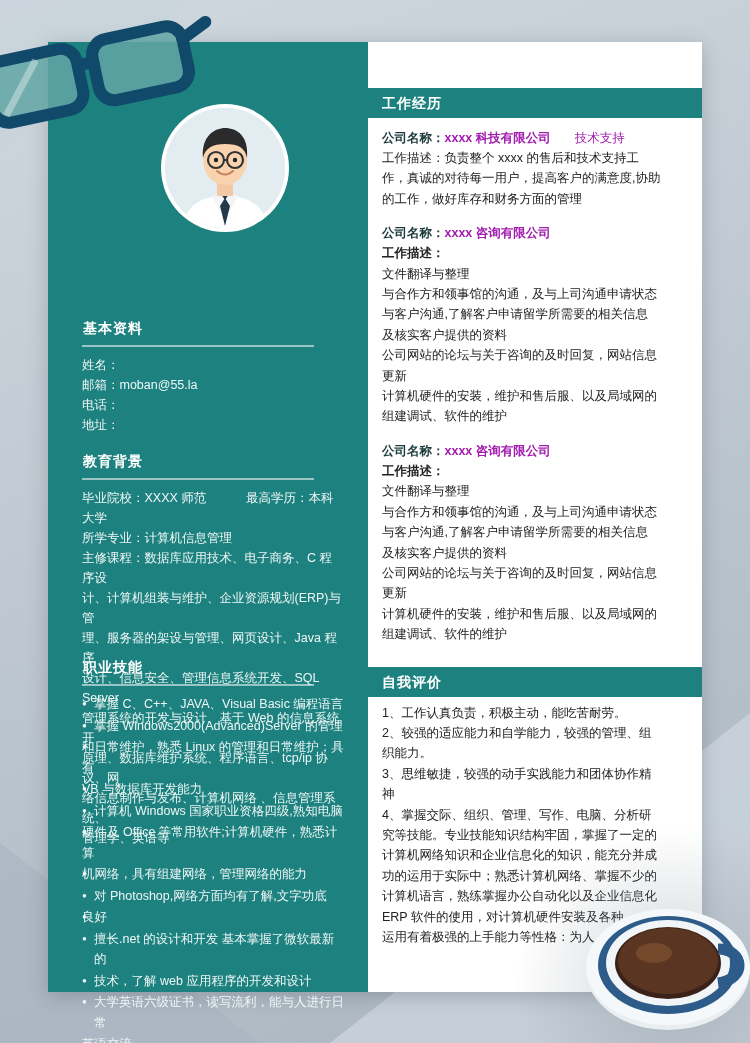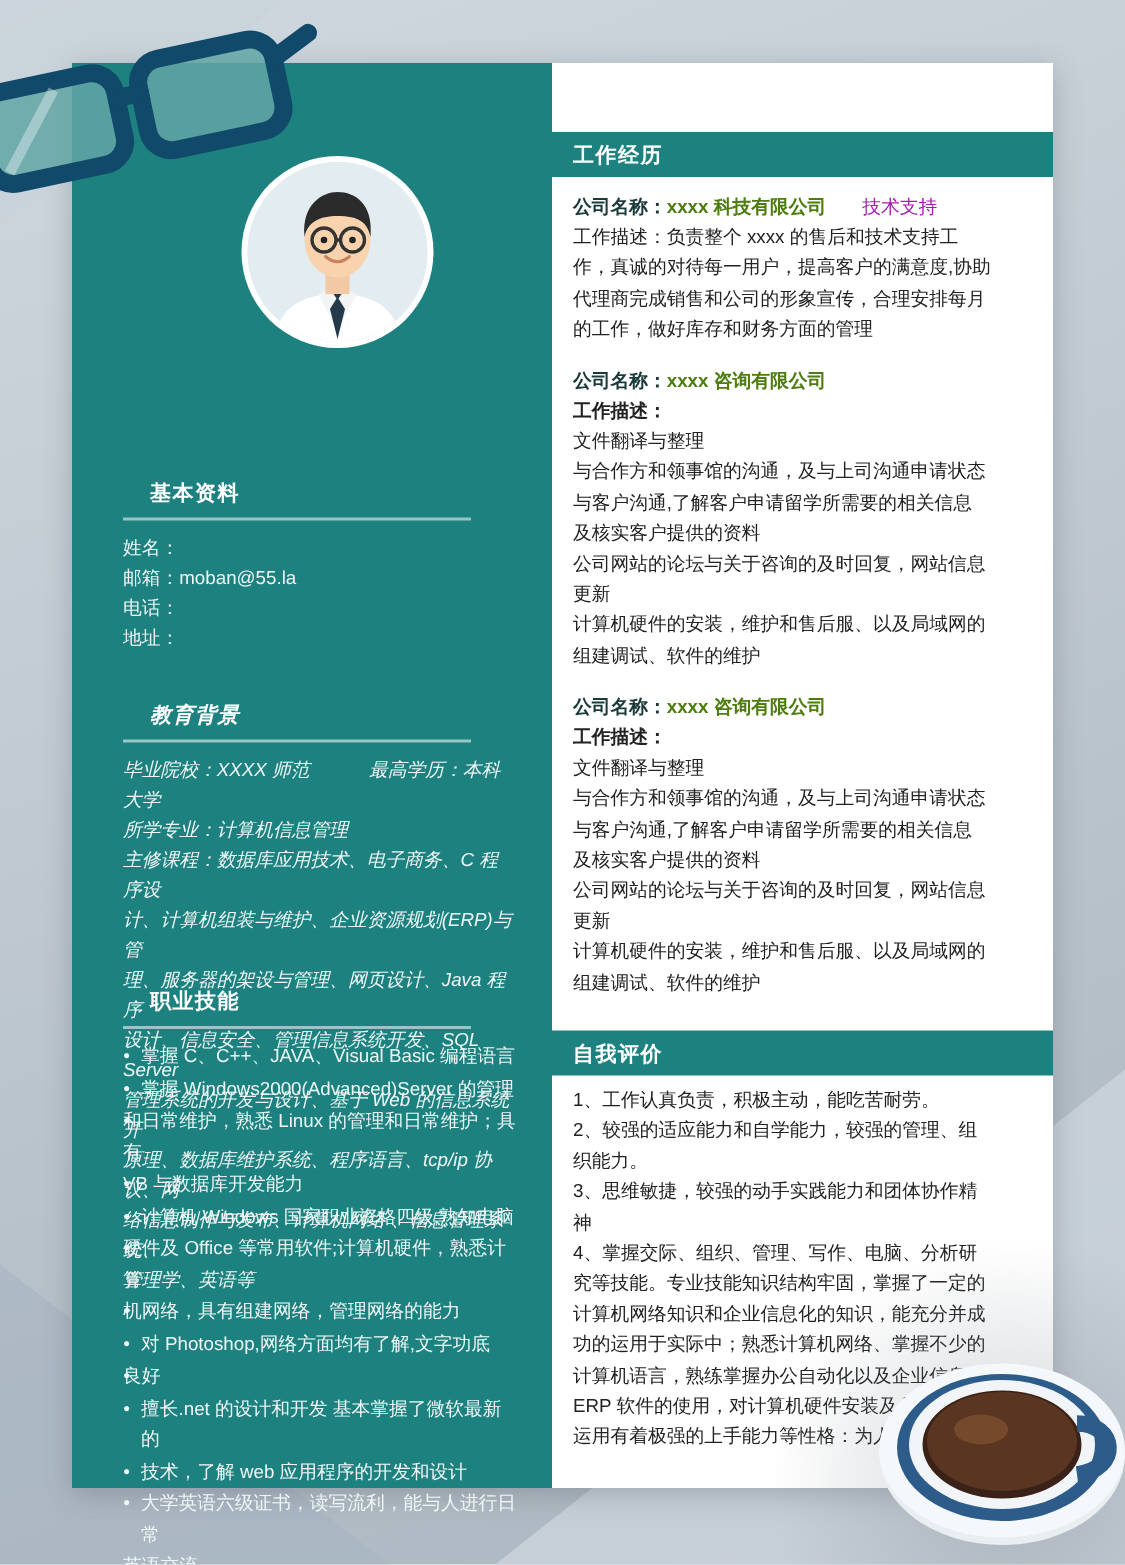--- a/index.html
+++ b/index.html
@@ -28,39 +28,39 @@
     background:#d9e4ea;overflow:hidden;}
 
   
   .glasses{position:absolute;left:-30px;top:0px;width:250px;height:150px;}
 
   
   .cup{position:absolute;right:-8px;bottom:8px;width:190px;height:190px;}
 
   
   .left-pad{position:absolute;left:34px;top:0;width:262px;color:#ffffff;}
-  .sec-title{font-size:14px;font-weight:bold;color:#ffffff;margin:0 0 7px 18px;letter-spacing:1px;}
+  .sec-title{font-size:14px;font-weight:bold;color:#ffffff;margin:0 0 7px 1px;letter-spacing:1px;}
   .sec-rule{height:2px;background:rgba(255,255,255,.55);width:232px;margin:0 0 8px 0;}
   .l-line{font-size:12.5px;line-height:20px;color:#eef6f6;}
   .two-col{display:flex;gap:32px;}
   .two-col > div:first-child{width:132px;}
 
   .bullet-list{margin:0;padding:0;list-style:none;}
   .bullet-list li{font-size:12.5px;line-height:20.5px;color:#eef6f6;position:relative;
     padding-left:12px;margin-bottom:1px;}
   .bullet-list li:before{content:"●";position:absolute;left:0;top:0;font-size:8px;line-height:20.5px;}
 
   
   .right{position:absolute;left:320px;top:0;width:334px;height:100%;background:#fff;}
   .r-head{margin:0;height:30px;background:#1d827f;color:#fff;font-size:14px;font-weight:bold;
     line-height:30px;padding-left:14px;letter-spacing:1px;}
   .r-head-wrap{position:relative;}
   .r-body{padding:0 14px 0 14px;}
   .r-company{font-size:12.5px;line-height:20px;margin:10px 0 0 0;font-weight:bold;color:#1b3a3a;}
-  .r-company .nm{color:#4d7c0f;font-weight:bold;}
+  .r-company .nm{color:#a21caf;font-weight:bold;}
   .r-company .role{font-weight:normal;color:#a21caf;margin-left:24px;}
   .r-line{font-size:12.5px;line-height:20.4px;color:#222;margin:0;}
   .r-line.b{font-weight:bold;}
   .r-group{margin-bottom:14px;}
   .eval-line{font-size:12.5px;line-height:20.4px;color:#222;margin:0;}
   .spacer-8{height:8px;}
 
   
   .cup-shadow{position:absolute;right:0;bottom:0;width:250px;height:230px;
     background:radial-gradient(ellipse at 70% 75%, rgba(120,130,140,.35) 0%, rgba(160,170,180,0) 65%);}
@@ -106,21 +106,21 @@
 
   <div class="left-pad" style="top:278px;">
     <div class="sec-title">基本资料</div>
     <div class="sec-rule"></div>
     <div class="l-line">姓名：</div>
     <div class="l-line">邮箱：moban@55.la</div>
     <div class="l-line">电话：</div>
     <div class="l-line">地址：</div>
   </div>
 
-  <div class="left-pad" style="top:426px;font-style:italic;">
+  <div class="left-pad" style="top:411px;">
     <div class="sec-title">教育背景</div>
     <div class="sec-rule"></div>
     <div class="two-col">
       <div class="l-line">毕业院校：XXXX 师范大学</div>
       <div class="l-line">最高学历：本科</div>
     </div>
     <div class="l-line">所学专业：计算机信息管理</div>
     <div class="l-line">主修课程：数据库应用技术、电子商务、C 程序设</div>
     <div class="l-line">计、计算机组装与维护、企业资源规划(ERP)与管</div>
     <div class="l-line">理、服务器的架设与管理、网页设计、Java 程序</div>
@@ -192,21 +192,20 @@
     <div class="r-body">
 
       <div class="r-group">
         <div class="r-company">
           <span>公司名称：</span><span class="nm">xxxx 科技有限公司</span><span class="role">技术支持</span>
         </div>
         <div class="r-line">
           <span class="b">工作描述：</span><span>负责整个 xxxx 的售后和技术支持工</span>
         </div>
         <div class="r-line">作，真诚的对待每一用户，提高客户的满意度,协助</div>
-        <div class="r-line">代理商完成销售和公司的形象宣传，合理安排每月</div>
         <div class="r-line">的工作，做好库存和财务方面的管理</div>
       </div>
 
       <div class="r-group">
         <div class="r-company">
           <span>公司名称：</span><span class="nm">xxxx 咨询有限公司</span>
         </div>
         <div class="r-line b">工作描述：</div>
         <div class="r-line">文件翻译与整理</div>
         <div class="r-line">与合作方和领事馆的沟通，及与上司沟通申请状态</div>

